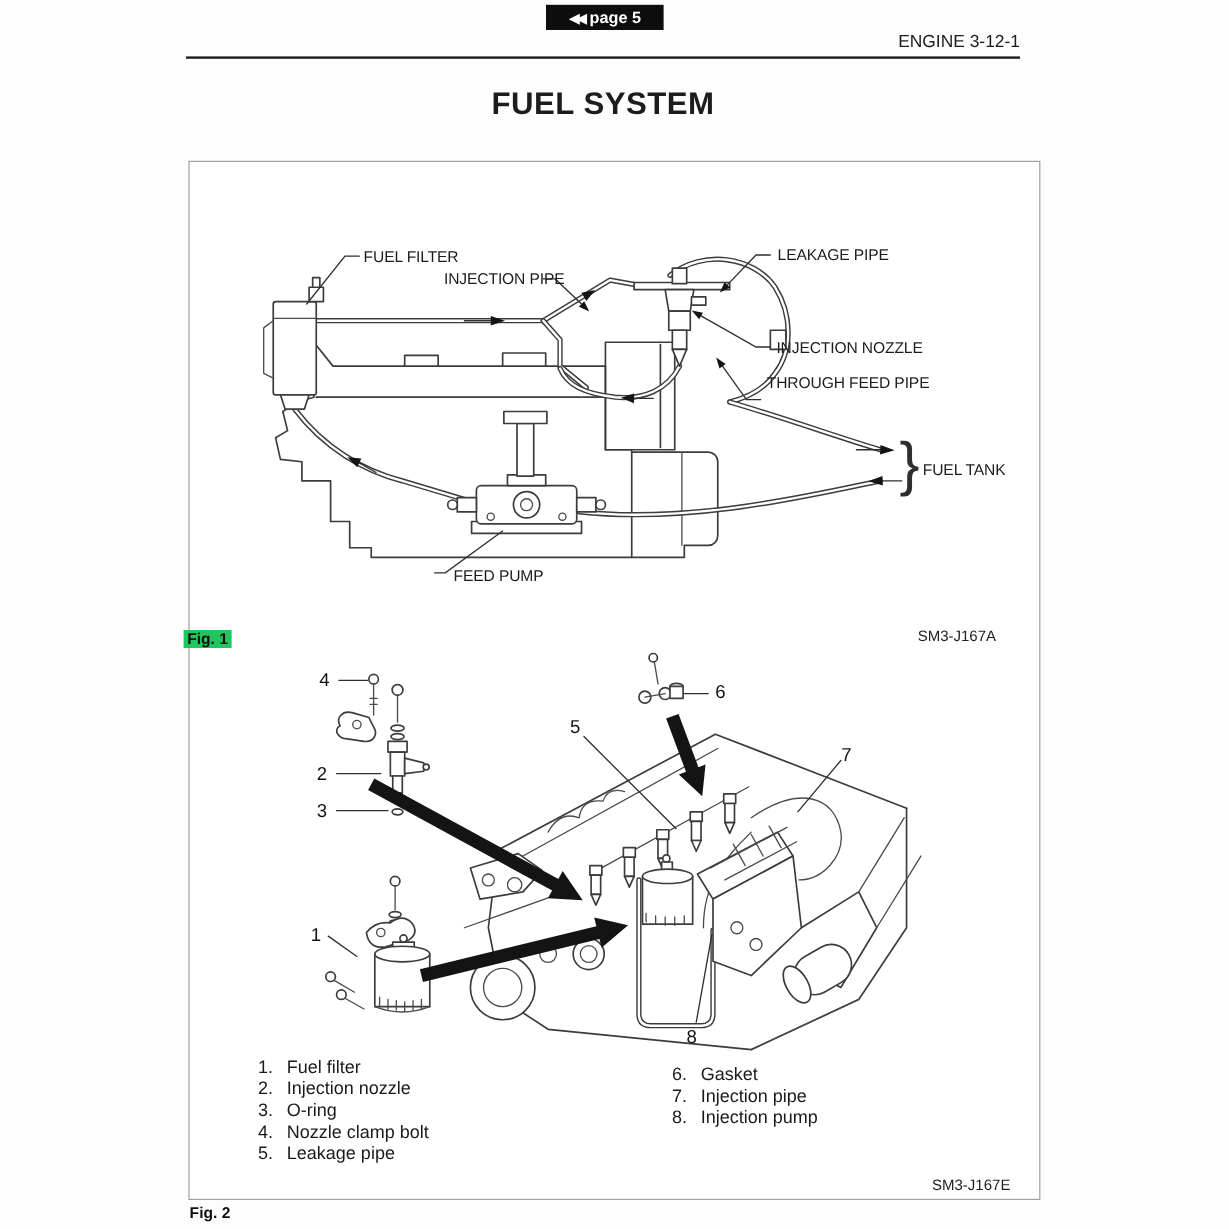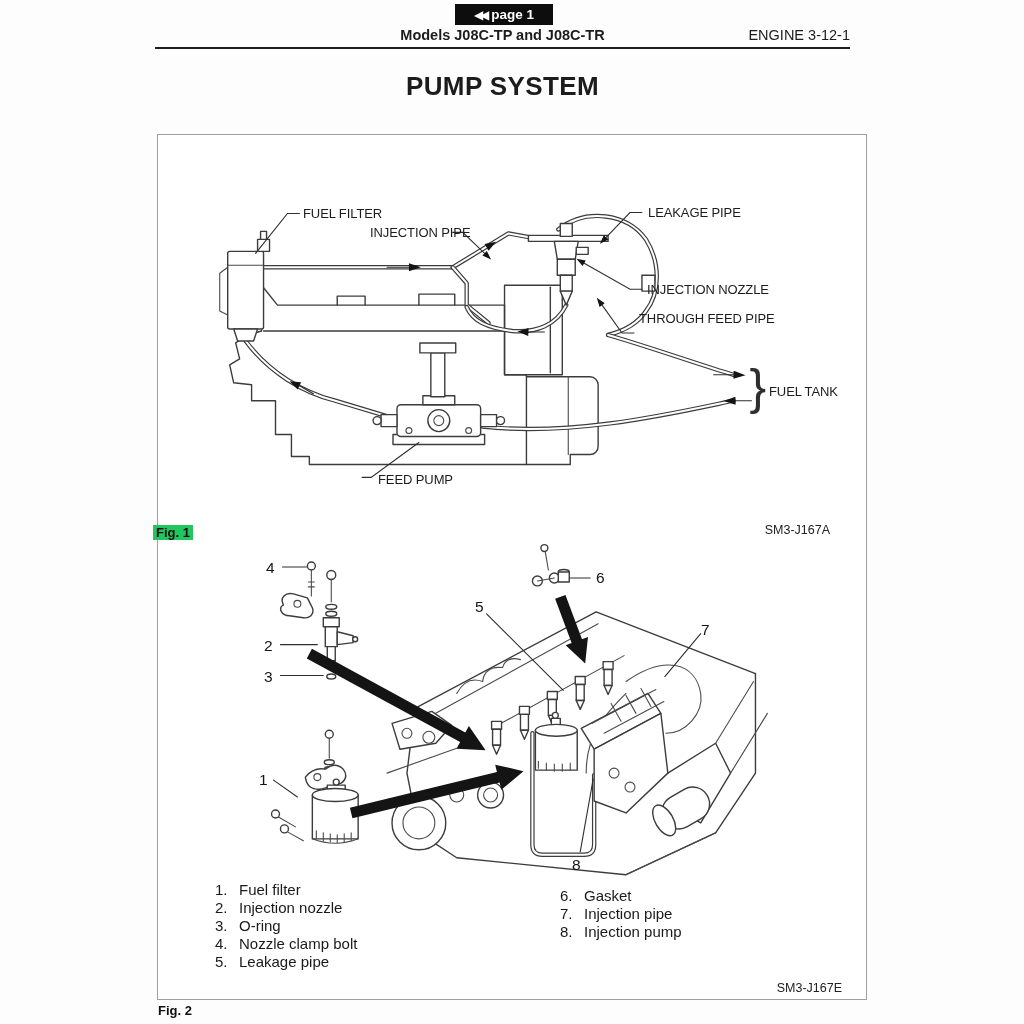--- a/index.html
+++ b/index.html
@@ -42,26 +42,25 @@
   .solid{fill:#141414;stroke:none;}
   .brace{fill:#2e2e2e;stroke:none;font-family:"Liberation Sans","DejaVu Sans",sans-serif;}
 </style>
 </head>
 <body>
 
 <div class="page">
 
   <div class="nav-badge">
     <span class="arrows">◀◀</span>
-    <span>page 1</span>
+    <span>page 5</span>
   </div>
-  <div class="hdr-models">Models J08C-TP and J08C-TR</div>
   <div class="hdr-section">ENGINE 3-12-1</div>
   <div class="hdr-rule"></div>
-  <div class="page-title">PUMP SYSTEM</div>
+  <div class="page-title">FUEL SYSTEM</div>
 
   <div class="figure-box">
 
     <svg width="707" height="863" viewBox="0 0 710 865">
 
       <g>
         <path class="ln" d="M104,150 L120,170 L348,170 L348,240 L370,240 L370,330 L152,330 L152,322 L134,322 L134,300 L118,300 L118,266 L94,266 L94,250 L76,248 L72,230 L82,224 L78,208 L90,200 L104,196 Z"></path>
         <path class="ln" d="M180,170 v-9 h28 v9"></path>
         <path class="ln" d="M262,170 v-11 h36 v11"></path>
         <path class="ln" d="M106,196 H346"></path>

